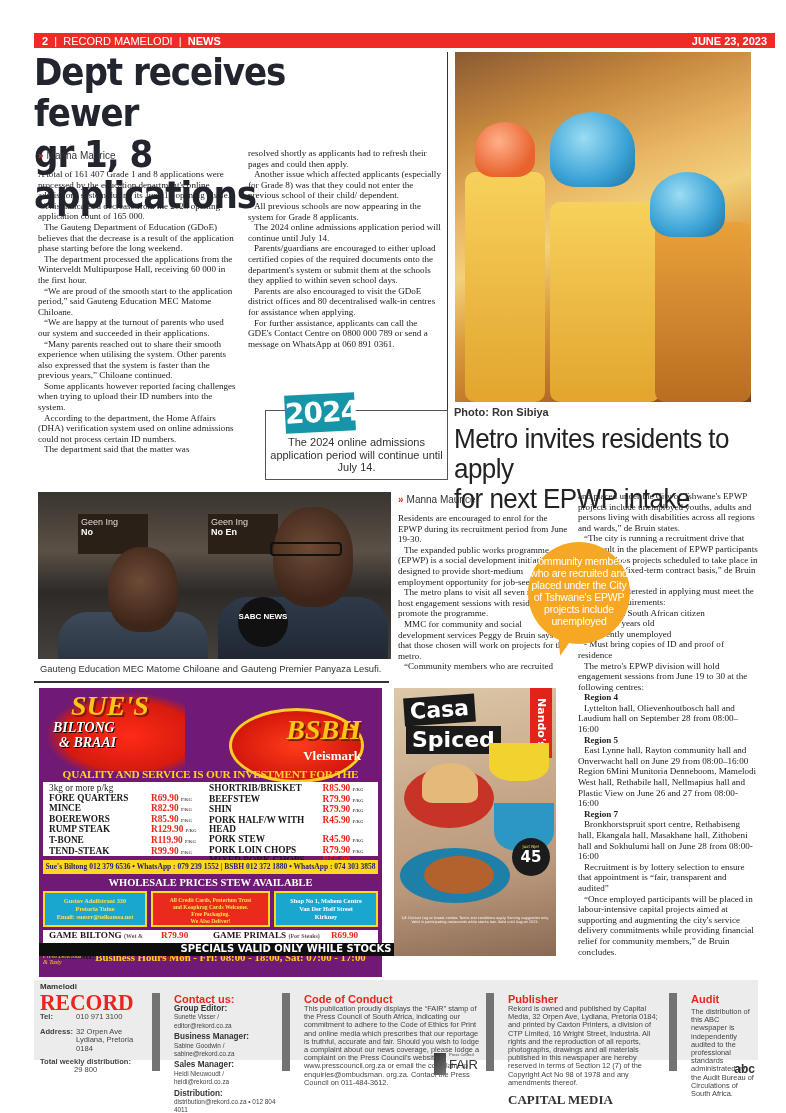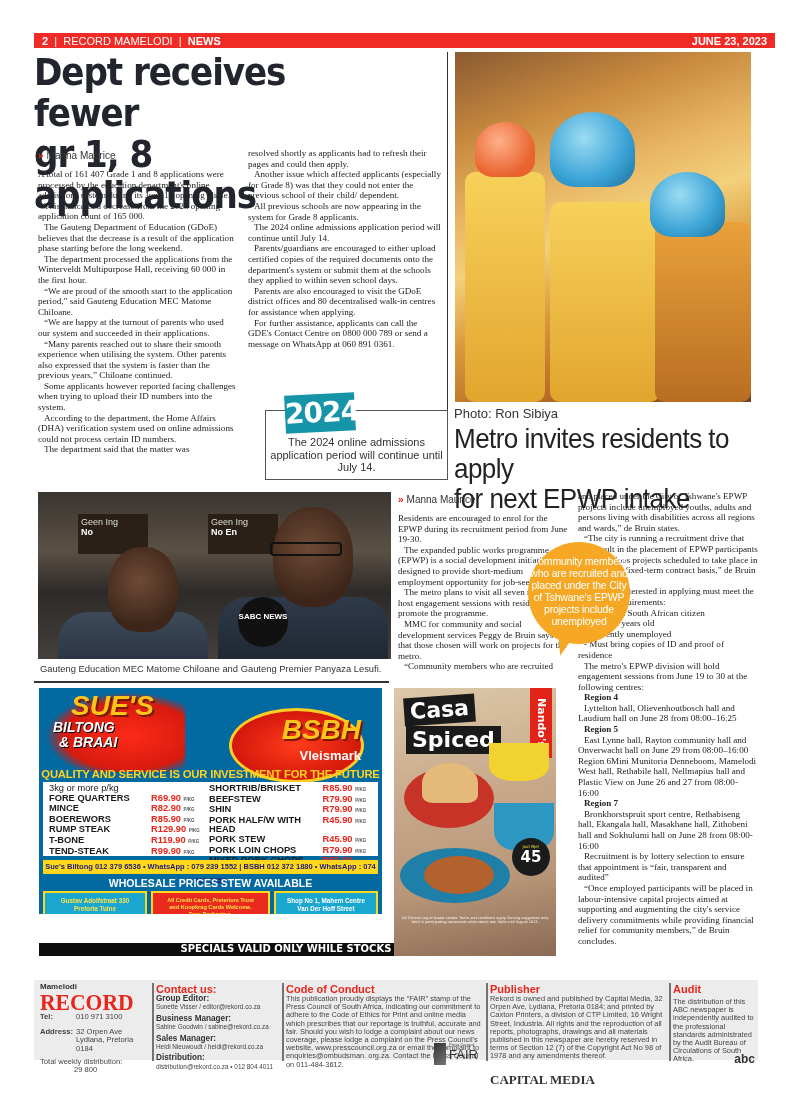--- a/index.html
+++ b/index.html
@@ -11,51 +11,51 @@
 .vrule{background:#333;width:1px}
 .byline{font-family:"Liberation Sans",sans-serif;font-size:10px;color:#333}
 .byline .arr{color:#e02620;font-weight:bold;margin-right:3px}
 .col{font-size:9.1px;line-height:10.6px;color:#222}
 .col p{text-indent:6px}
 .col p.ni{text-indent:0}
 .col p.b{font-weight:bold;text-indent:6px}
 .photo1{left:455px;top:52px;width:296px;height:350px;background:linear-gradient(160deg,#8a5a32 0%,#c7893e 20%,#e9b765 38%,#f3d07b 50%,#d99a3b 65%,#b86e27 82%,#6e4222 100%);overflow:hidden}
 .helmet{position:absolute;border-radius:50% 50% 30% 30%;background:radial-gradient(circle at 40% 35%,#9bdcf3,#3ba3d6 60%,#1b6f9b)}
 .vest{position:absolute;background:linear-gradient(180deg,#f7d15b,#e2a52e);border-radius:10px}
-.caption-photo{font-family:"Liberation Sans",sans-serif;font-size:13px;font-weight:normal;color:#333}
+.caption-photo{font-family:"Liberation Sans",sans-serif;font-size:11px;font-weight:bold;color:#333}
 .headline2{left:454px;top:424px;width:300px;font-family:"Liberation Sans",sans-serif;font-size:28px;line-height:30px;letter-spacing:-0.6px;color:#222;transform:scaleX(.93);transform-origin:left}
 .callout{left:265px;top:410px;width:183px;height:70px;border:1px solid #555;text-align:center;font-family:"Liberation Sans",sans-serif;font-size:11px;line-height:12.5px;padding-top:25px;color:#333}
 .year-tag{left:285px;top:394px;width:70px;height:38px;background:#1695a9;color:#fff;font-family:"DejaVu Sans",sans-serif;font-weight:bold;font-size:28px;text-align:center;line-height:38px;transform:rotate(-3deg);letter-spacing:-1px}
 .photo2{left:38px;top:492px;width:353px;height:167px;background:linear-gradient(180deg,#3a3530 0%,#5b5045 35%,#2d2a28 60%,#44403c 100%);overflow:hidden}
 .face{position:absolute;border-radius:46% 46% 42% 42%;background:radial-gradient(circle at 45% 40%,#6e4a36,#3d2619 70%)}
 .suit{position:absolute;background:linear-gradient(180deg,#3e4a5a,#27303d);border-radius:30px 30px 0 0}
 .caption2{left:40px;top:663px;font-family:"Liberation Sans",sans-serif;font-size:9.4px;color:#333}
 .hrule{left:34px;top:681px;width:355px;height:2px;background:#333}
-.ad1{left:39px;top:688px;width:343px;height:226px;background:#0369a1;overflow:hidden;font-family:Liberation Sans, sans-serif}
+.ad1{left:39px;top:688px;width:343px;height:289px;background:#701a75;overflow:hidden;font-family:Liberation Serif, serif}
 .logo-sue{left:6px;top:4px;width:140px;height:80px;background:radial-gradient(ellipse at 60% 55%,#ff2a18 0%,#d61b0e 55%,transparent 70%)}
 .sue-t{font-weight:bold;font-style:italic;color:#ffc419;text-shadow:2px 2px 0 #7a1a00}
 .bsbh{left:190px;top:20px;width:135px;height:75px;border-radius:50%;background:radial-gradient(ellipse,#ff3b1a 0%,#d3180c 70%);border:3px solid #ffcc22;text-align:right}
 .quality{left:0;top:80px;width:100%;text-align:center;color:#ffd21f;font-weight:bold;font-size:11.3px;letter-spacing:-.2px}
 .price-box{left:4px;top:94px;width:335px;height:74px;background:#fff;padding:2px 6px;font-size:9.3px;line-height:9.6px;font-weight:bold;color:#1a1a1a}
 .price-box .row{display:flex}
 .price-box .nm{width:102px}
 .price-box .pr{width:58px;color:#e8261b}
 .price-box .pr small,.grow small{font-size:4.5px;color:#555}
 .price-box .nm2{width:128px}
 .yellow-strip{left:4px;top:172px;width:335px;height:14px;background:#ffd71c;font-size:7.5px;text-align:center;line-height:14px;color:#1c1c7a;font-weight:bold}
 .wholesale{left:0;top:189px;width:100%;text-align:center;color:#fff;font-weight:bold;font-size:10.5px}
 .tri{top:203px;height:36px;font-size:6.3px;line-height:8px;text-align:center;font-weight:bold;padding-top:4px;border:2px solid #ffd71c}
 .game{left:4px;top:242px;width:335px;height:21px;background:#fff;font-size:9.2px;line-height:9.5px;font-weight:bold;padding:1px 6px;color:#1a1a1a}
 .grow{display:flex}
 .grow .pr{color:#e8261b}
 .hours{left:0;top:263px;width:100%;text-align:center;color:#ffd21f;font-weight:bold;font-size:10.8px;line-height:12px}
 .ad2{left:394px;top:688px;width:162px;height:268px;background:linear-gradient(170deg,#dcc8a8 0%,#c7a88a 40%,#b9977a 70%,#8b6a55 100%);overflow:hidden;font-family:"DejaVu Sans",sans-serif}
 .footer{left:34px;top:980px;width:724px;height:80px;background:#ececec;font-family:"Liberation Sans",sans-serif;font-size:7.6px;line-height:8.4px;color:#444}
 .fh{color:#e8261b;font-weight:bold;font-size:11px;line-height:12px}
-.fsec{position:absolute;top:3px;border-left:2px solid #737373;padding-left:2px}
+.fsec{position:absolute;top:13px;border-left:8px solid #737373;padding-left:14px}
 .fsub{font-weight:bold;font-size:8.2px;color:#333}
 .pull{left:528px;top:542px;width:102px;height:102px;border-radius:50%;background:#f6a825;color:#fff;font-family:"Liberation Sans",sans-serif;font-size:10.5px;line-height:12px;text-align:center;padding-top:13px;letter-spacing:-.2px}
 .pull-tail{left:555px;top:634px;width:0;height:0;border-left:8px solid transparent;border-right:8px solid transparent;border-top:22px solid #f6a825;transform:rotate(15deg)}
 </style>
 </head>
 <body>
 
 <div class="abs topbar">
   <div>
     <span>2</span>
@@ -152,21 +152,21 @@
 <div class="abs col" id="a2c2" style="left:578px;top:491px;width:180px">
     <p class="ni">and placed under the City of Tshwane's EPWP projects include unemployed youths, adults and persons living with disabilities across all regions and wards,” de Bruin states.</p>
     <p class="">“The city is running a recruitment drive that will result in the placement of EPWP participants within various projects scheduled to take place in the city on a fixed-term contract basis,” de Bruin continues.</p>
     <p class="">Residents interested in applying must meet the following requirements:</p>
     <p class="">- Must be a South African citizen</p>
     <p class="">- 18 to 60 years old</p>
     <p class="">- Currently unemployed</p>
     <p class="">- Must bring copies of ID and proof of residence</p>
     <p class="">The metro's EPWP division will hold engagement sessions from June 19 to 30 at the following centres:</p>
     <p class="b">Region 4</p>
-    <p class="">Lyttelton hall, Olievenhoutbosch hall and Laudium hall on June 28 from 08:00–16:25</p>
+    <p class="">Lyttelton hall, Olievenhoutbosch hall and Laudium hall on September 28 from 08:00–16:00</p>
     <p class="b">Region 5</p>
     <p class="">East Lynne hall, Rayton community hall and Onverwacht hall on June 29 from 08:00–16:00 Region 6Mini Munitoria Denneboom, Mamelodi West hall, Rethabile hall, Nellmapius hall and Plastic View on June 26 and 27 from 08:00-16:00</p>
     <p class="b">Region 7</p>
     <p class="">Bronkhorstspruit sport centre, Rethabiseng hall, Ekangala hall, Masakhane hall, Zithobeni hall and Sokhulumi hall on June 28 from 08:00-16:00</p>
     <p class="">Recruitment is by lottery selection to ensure that appointment is “fair, transparent and audited”</p>
     <p class="">“Once employed participants will be placed in labour-intensive capital projects aimed at supporting and augmenting the city's service delivery commitments while providing financial relief for community members,” de Bruin concludes.</p>
   </div>
 
 <div class="abs pull">Community members who are recruited and placed under the City of Tshwane's EPWP projects include unemployed</div>
 <div class="abs pull-tail"></div>
@@ -314,21 +314,21 @@
     <div style="font-weight:bold;font-size:8px;color:#333">Mamelodi</div>
     <div style="font-family:'Liberation Serif',serif;font-weight:bold;font-size:24px;line-height:22px;color:#e8261b;transform:scaleX(.9);transform-origin:left">RECORD</div>
     <div style="display:flex;margin-top:0">
         <span style="width:36px;font-weight:bold">Tel:</span>
         <span>010 971 3100</span>
       </div>
     <div style="display:flex;margin-top:6px">
         <span style="width:36px;font-weight:bold">Address:</span>
         <span><span>32 Orpen Ave</span><br><span>Lydiana, Pretoria</span><br><span>0184</span></span>
       </div>
-    <div style="font-weight:normal;margin-top:5px">Total weekly distribution:</div>
+    <div style="font-weight:bold;margin-top:5px">Total weekly distribution:</div>
     <div style="padding-left:34px">29 800</div>
   </div>
   <div class="fsec" style="left:118px;width:126px;height:78px">
     <div class="fh">Contact us:</div>
     <div id="contacts">
         <div style="margin-bottom: 3px;">
           <div class="fsub">Group Editor:</div>
           <div style="font-size: 6.4px;">Sunette Visser / editor@rekord.co.za</div>
         </div>
         <div style="margin-bottom: 3px;">
@@ -352,20 +352,20 @@
       <div style="width:12px;height:22px;background:linear-gradient(135deg,#333,#777);margin-right:3px"></div>
       <div>
           <div style="font-size:4px;line-height:4.5px">Press Council</div>
           <div style="font-size:13px;line-height:13px;color:#333">FAIR</div>
         </div>
     </div>
   </div>
   <div class="fsec" style="left:452px;width:177px;height:78px">
     <div class="fh">Publisher</div>
     <div style="font-size:7.4px;line-height:8.2px">Rekord is owned and published by Capital Media, 32 Orpen Ave, Lydiana, Pretoria 0184; and printed by Caxton Printers, a division of CTP Limited, 16 Wright Street, Industria. All rights and the reproduction of all reports, photographs, drawings and all materials published in this newspaper are hereby reserved in terms of Section 12 (7) of the Copyright Act No 98 of 1978 and any amendments thereof.</div>
-    <div style="font-family:'Liberation Serif',serif;font-weight:bold;font-size:13px;color:#333;margin-top:15px">CAPITAL MEDIA</div>
+    <div style="font-family:'Liberation Serif',serif;font-weight:bold;font-size:13px;color:#333;margin-top:9px">CAPITAL MEDIA</div>
   </div>
   <div class="fsec" style="left:635px;width:88px;height:78px">
     <div class="fh">Audit</div>
     <div style="font-size:7.4px;line-height:8.2px;margin-top:3px">The distribution of this ABC newspaper is independently audited to the professional standards administrated by the Audit Bureau of Circulations of South Africa.</div>
     <div style="position:absolute;right:2px;bottom:-2px;font-weight:bold;font-size:12px;color:#333">abc</div>
   </div>
 </div>
 
 </body></html>

